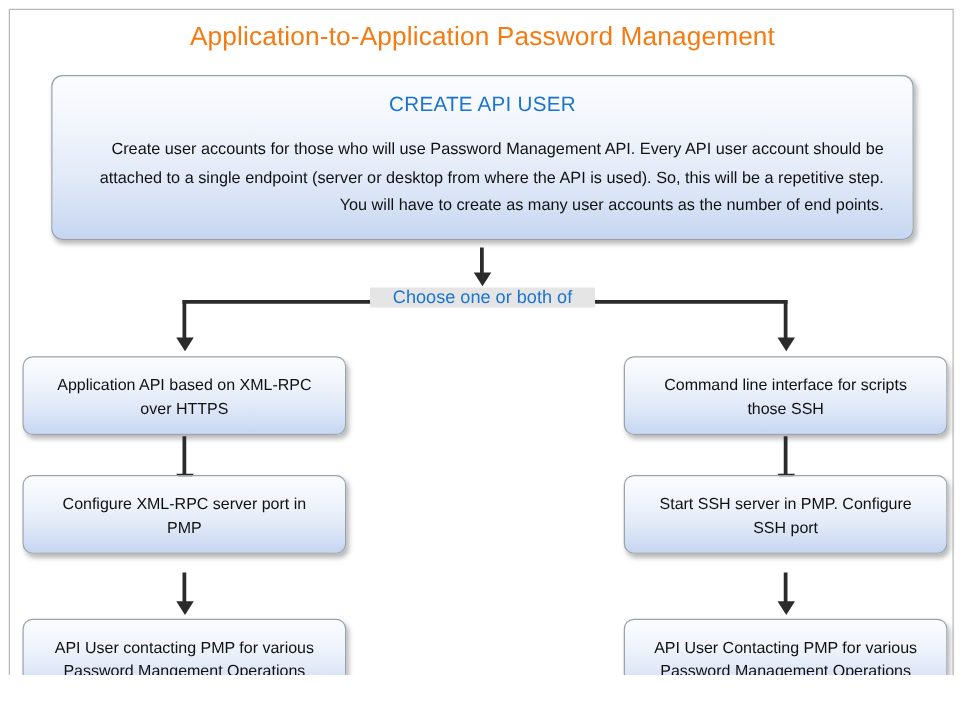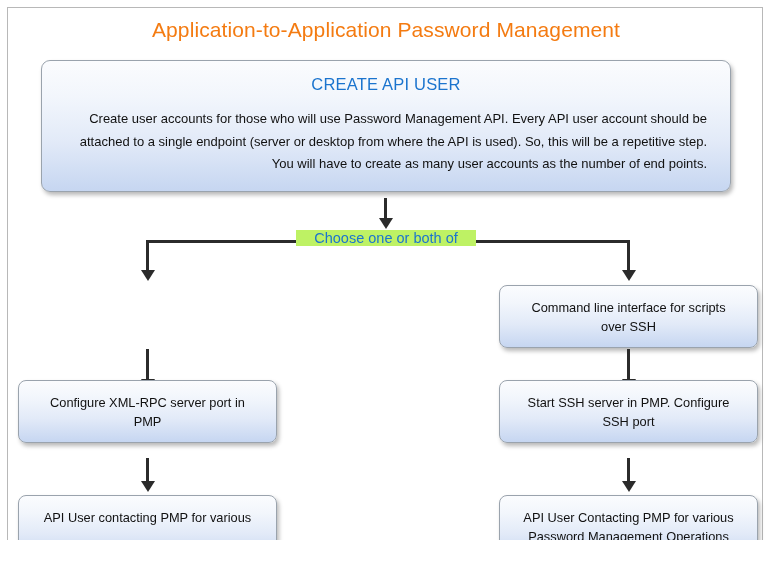--- a/index.html
+++ b/index.html
@@ -118,21 +118,21 @@
   }
 
   .branch-label {
     position: absolute;
     top: 230px;
     left: 296px;
     width: 180px;
     text-align: center;
     color: #1B74CE;
     font-size: 14.5px;
-    background: #bef264;
+    background: #e5e5e5;
     white-space: nowrap;
   }
 </style>
 </head>
 <body>
 
 <div id="page">
 
   <div class="page-frame"></div>
 
@@ -150,39 +150,44 @@
   <div class="conn h-line" style="left:467px; top:240px; width:163px;"></div>
 
   <div class="branch-label">Choose one or both of</div>
 
   <div class="conn v-line" style="left:146px; top:240px; height:32px;"></div>
   <div class="arrow-head" style="left:140.5px; top:270px;"></div>
 
   <div class="conn v-line" style="left:627px; top:240px; height:32px;"></div>
   <div class="arrow-head" style="left:621.5px; top:270px;"></div>
 
+  <div class="flow-box branch-box col-left row-1">
+    <div class="box-label">Application API based on XML-RPC</div>
+    <div class="box-label" style="top:31px;">over HTTPS</div>
+  </div>
 
   <div class="conn v-line" style="left:146px; top:349px; height:32px;"></div>
   <div class="arrow-head" style="left:140.5px; top:379px;"></div>
 
   <div class="flow-box branch-box col-left row-2">
     <div class="box-label">Configure XML-RPC server port in</div>
     <div class="box-label" style="top:31px;">PMP</div>
   </div>
 
   <div class="conn v-line" style="left:146px; top:458px; height:25px;"></div>
   <div class="arrow-head" style="left:140.5px; top:481px;"></div>
 
   <div class="flow-box branch-box col-left row-3">
     <div class="box-label">API  User contacting PMP for various</div>
+    <div class="box-label" style="top:31px;">Password Mangement Operations</div>
   </div>
 
   <div class="flow-box branch-box col-right row-1">
     <div class="box-label">Command line interface for scripts</div>
-    <div class="box-label" style="top:31px;">over SSH</div>
+    <div class="box-label" style="top:31px;">those SSH</div>
   </div>
 
   <div class="conn v-line" style="left:627px; top:349px; height:32px;"></div>
   <div class="arrow-head" style="left:621.5px; top:379px;"></div>
 
   <div class="flow-box branch-box col-right row-2">
     <div class="box-label">Start SSH server in PMP. Configure</div>
     <div class="box-label" style="top:31px;">SSH port</div>
   </div>
 

